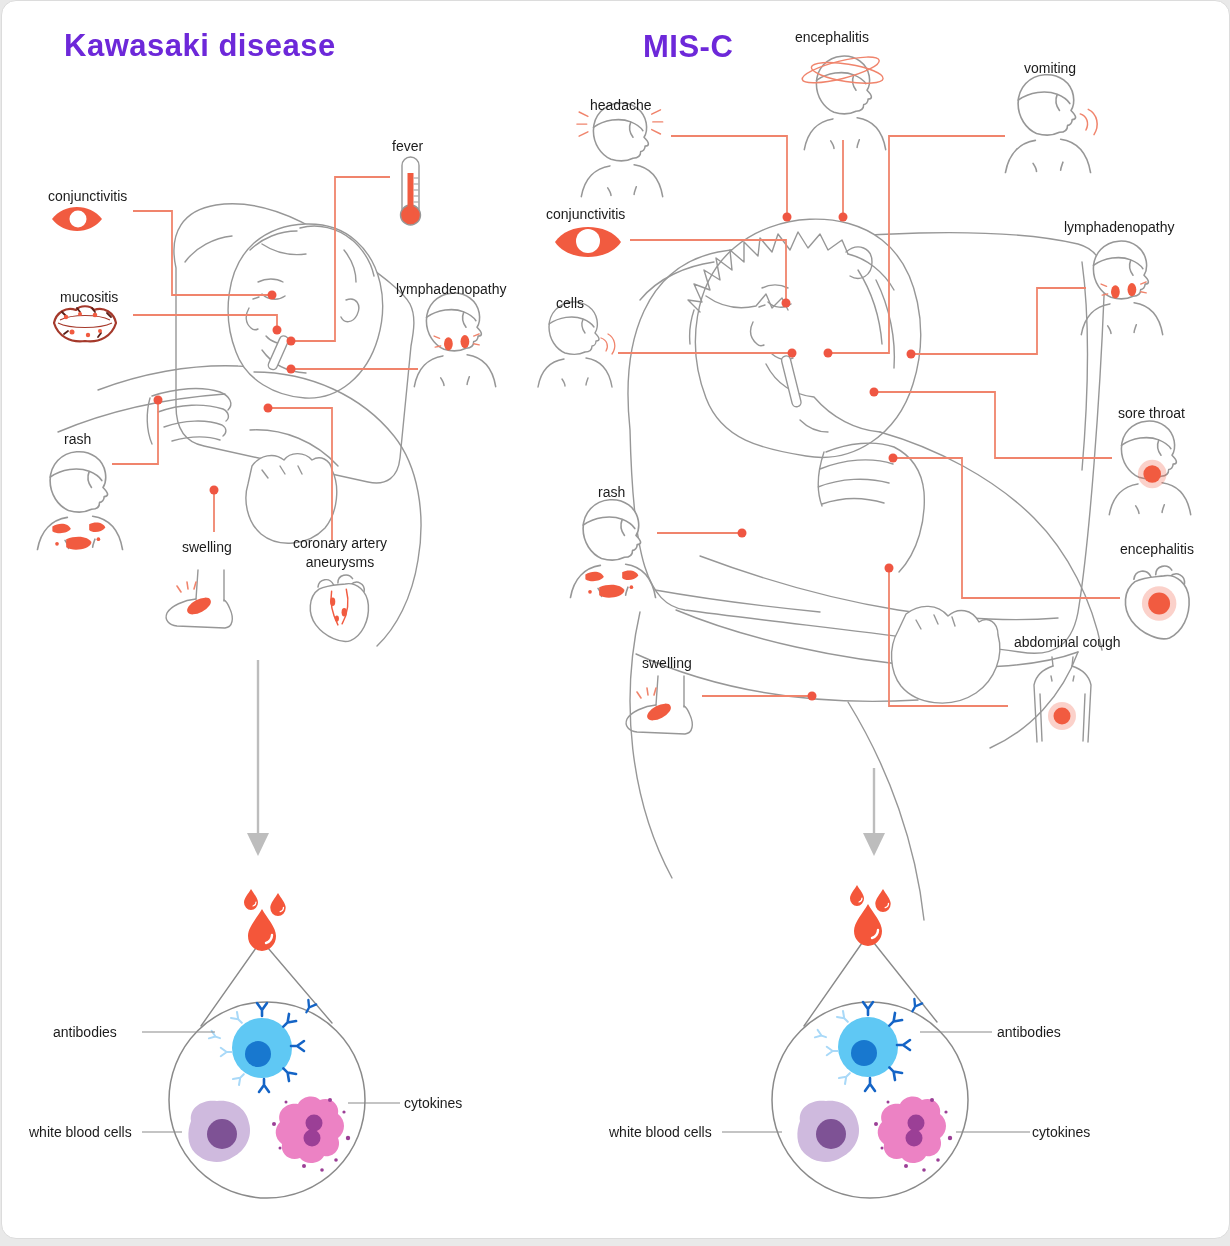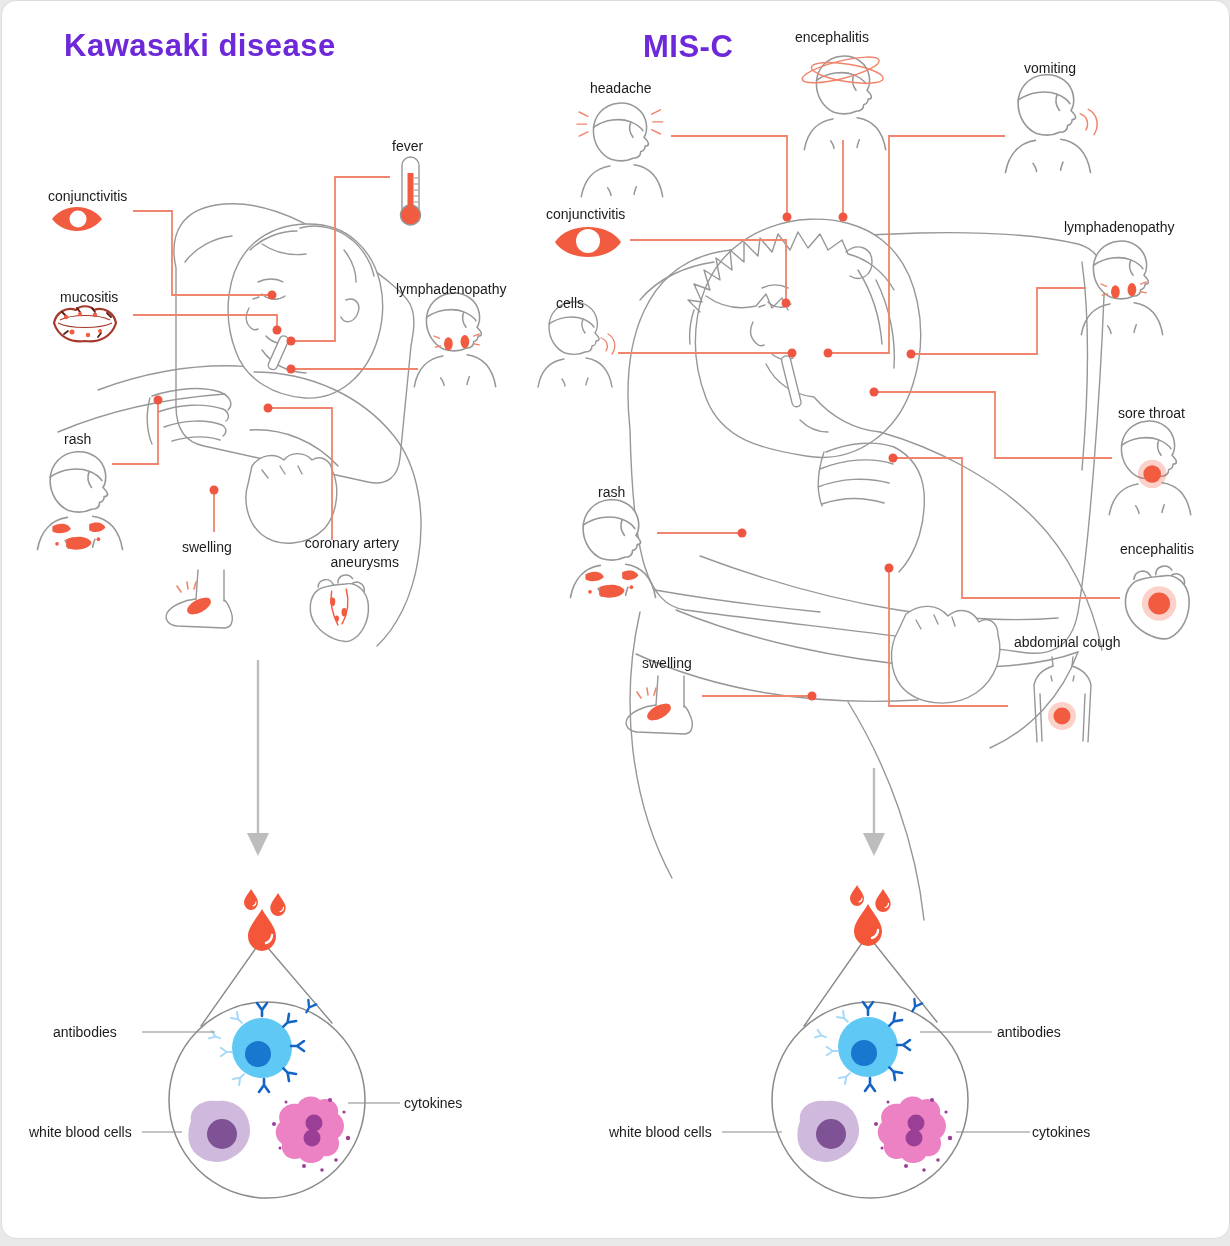--- a/index.html
+++ b/index.html
@@ -10,21 +10,21 @@
     --drop:#f4563a; --text:#1b1b1b; --card-bg:#ffffff; --page-bg:#e9e9e9;
   }
   html,body{margin:0;padding:0}
   body{width:1230px;height:1246px;background:var(--page-bg);position:relative;overflow:hidden;
        font-family:"Liberation Sans", sans-serif;}
   .card{position:absolute;left:1px;top:0px;width:1227px;height:1237px;background:var(--card-bg);
         border:1px solid #dcdcdc;border-radius:15px;}
   svg.scene{position:absolute;left:0;top:0;width:1230px;height:1246px;}
   .lbl{position:absolute;font-size:14px;color:var(--text);white-space:nowrap;line-height:1.35;}
   .title{position:absolute;font-size:31px;font-weight:bold;color:#6d28d9;white-space:nowrap;letter-spacing:.5px;}
-  .wrap{white-space:normal;text-align:right;}
+  .wrap{white-space:normal;text-align:center;}
   
   .fig{fill:none;stroke:var(--figure-stroke);stroke-width:1.4;stroke-linecap:round;stroke-linejoin:round}
   .figf{fill:#fff;stroke:var(--figure-stroke);stroke-width:1.4;stroke-linecap:round;stroke-linejoin:round}
   .conn{fill:none;stroke:var(--accent-line);stroke-width:1.8}
   .cdot{fill:var(--dot)}
   .red{fill:var(--icon-red)}
   .halo{fill:var(--icon-red);opacity:.28}
   .salmon{fill:none;stroke:var(--accent-line);stroke-width:1.6;stroke-linecap:round}
   .lips{fill:#fff;stroke:var(--lips-outline);stroke-width:2.2;stroke-linecap:round;stroke-linejoin:round}
   .lipthin{fill:none;stroke:var(--lips-outline);stroke-width:1.1}
@@ -359,21 +359,21 @@
 <div class="title" style="left:643px;top:29px">MIS-C</div>
 
 <div class="lbl" style="left:392px;top:137px">fever</div>
 <div class="lbl" style="left:48px;top:187px">conjunctivitis</div>
 <div class="lbl" style="left:60px;top:288px">mucositis</div>
 <div class="lbl" style="left:396px;top:280px">lymphadenopathy</div>
 <div class="lbl" style="left:64px;top:430px">rash</div>
 <div class="lbl" style="left:182px;top:538px">swelling</div>
 <div class="lbl wrap" style="left:281px;top:534px;width:118px">coronary artery aneurysms</div>
 
-<div class="lbl" style="left:590px;top:79px">headache</div>
+<div class="lbl" style="left:590px;top:96px">headache</div>
 <div class="lbl" style="left:795px;top:28px">encephalitis</div>
 <div class="lbl" style="left:1024px;top:59px">vomiting</div>
 <div class="lbl" style="left:546px;top:205px">conjunctivitis</div>
 <div class="lbl" style="left:556px;top:294px">cells</div>
 <div class="lbl" style="left:1064px;top:218px">lymphadenopathy</div>
 <div class="lbl" style="left:1118px;top:404px">sore throat</div>
 <div class="lbl" style="left:598px;top:483px">rash</div>
 <div class="lbl" style="left:1120px;top:540px">encephalitis</div>
 <div class="lbl" style="left:642px;top:654px">swelling</div>
 <div class="lbl" style="left:1014px;top:633px">abdominal cough</div>

